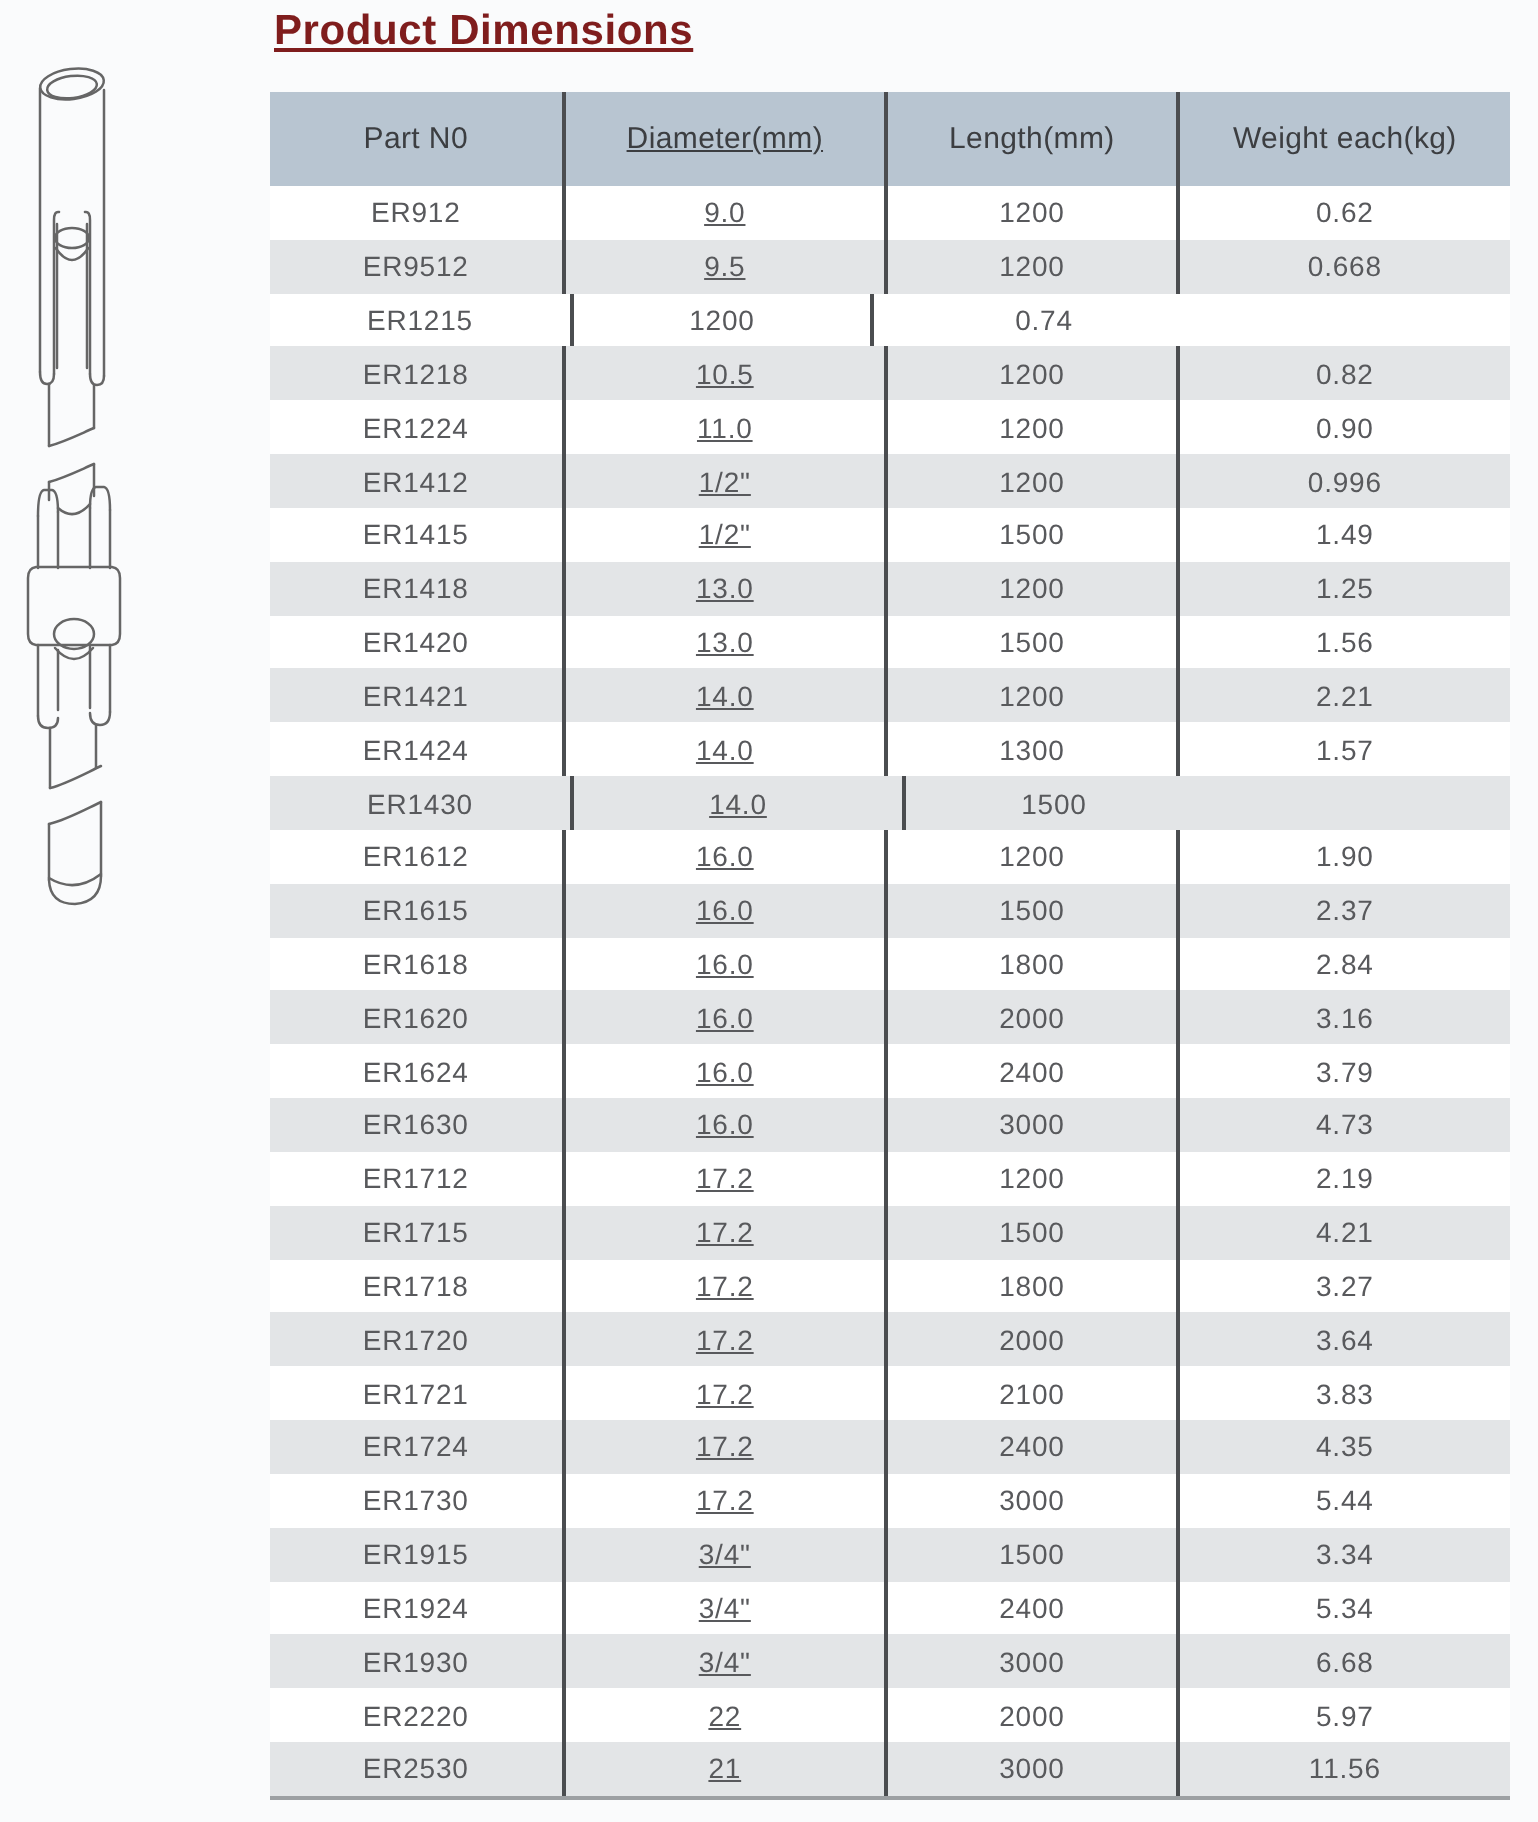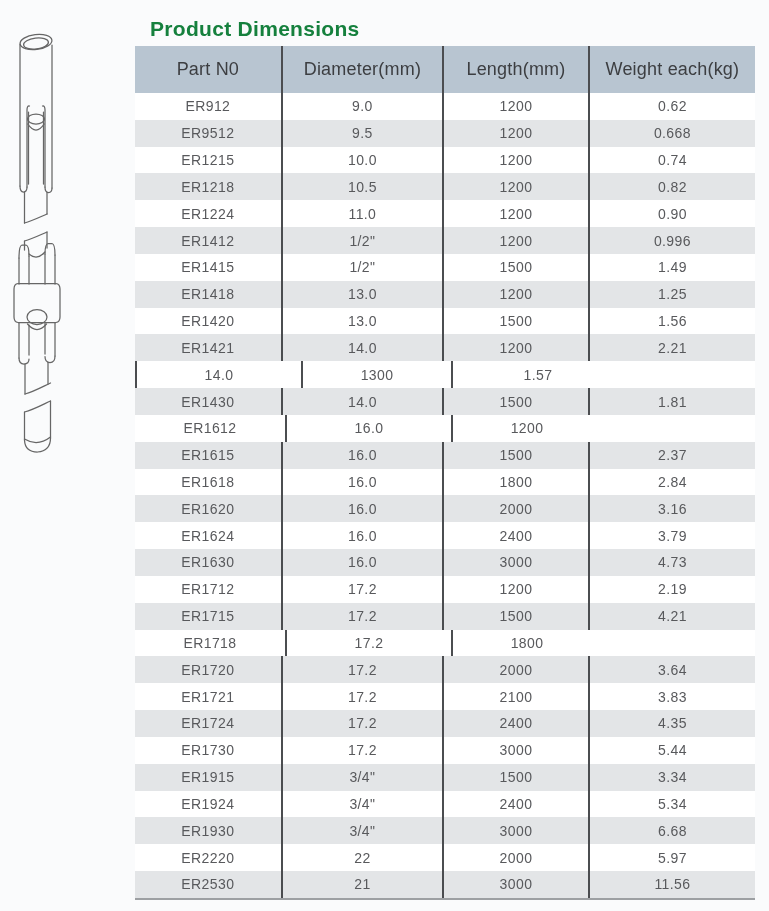--- a/index.html
+++ b/index.html
@@ -5,43 +5,44 @@
   html,body { margin:0; padding:0; }
   .page {
     position:relative;
     width:769px; height:911px;
     background:#fafbfc;
     font-family:"Liberation Sans", sans-serif;
     overflow:hidden;
   }
   .page-title {
     position:absolute; left:137px; top:4px;
-    margin:13px;
-    font-size:21px; font-weight:bold; color:#15803d;
+    margin:0;
+    font-size:21px; font-weight:bold; color:#7f1d1d;
     letter-spacing:0.3px;
+    text-decoration:underline;
   }
   .drawing {
     position:absolute; left:5px; top:26px;
   }
   .dim-table {
     position:absolute; left:135px; top:46px; width:620px;
   }
   .thead {
     display:flex; height:47px;
     background:#b8c5d1;
   }
   .th, .td {
     box-sizing:border-box;
     display:flex; align-items:center; justify-content:center;
   }
   .th {
-    font-size:18px; color:#3c3e41; letter-spacing:0.2px;
+    font-size:15px; color:#3c3e41; letter-spacing:0.2px;
   }
   .col0 { width:150px; }
-  .col1 { width:166px; }
+  .col1 { width:166px;text-decoration:underline; }
   .col2 { width:150px; }
   .col3 { width:172px; }
   .col1, .col2, .col3 { border-left:2px solid #4b4d50; }
   .tbody { border-bottom:2px solid rgba(80,85,90,0.55); }
   .tr { display:flex; height:26.83px; background:#ffffff; }
   .tr:nth-child(even) { background:#e3e5e7; }
   .td {
     font-size:14px; color:#58595c; letter-spacing:0.4px;
   }
 </style>
@@ -128,21 +129,20 @@
           <div class="td col3">0.62</div>
         </div>
         <div class="tr">
           <div class="td col0">ER9512</div>
           <div class="td col1">9.5</div>
           <div class="td col2">1200</div>
           <div class="td col3">0.668</div>
         </div>
         <div class="tr">
           <div class="td col0">ER1215</div>
-          <div class="td col1">10.0</div>
           <div class="td col2">1200</div>
           <div class="td col3">0.74</div>
         </div>
         <div class="tr">
           <div class="td col0">ER1218</div>
           <div class="td col1">10.5</div>
           <div class="td col2">1200</div>
           <div class="td col3">0.82</div>
         </div>
         <div class="tr">
@@ -175,34 +175,35 @@
           <div class="td col2">1500</div>
           <div class="td col3">1.56</div>
         </div>
         <div class="tr">
           <div class="td col0">ER1421</div>
           <div class="td col1">14.0</div>
           <div class="td col2">1200</div>
           <div class="td col3">2.21</div>
         </div>
         <div class="tr">
+          <div class="td col0">ER1424</div>
           <div class="td col1">14.0</div>
           <div class="td col2">1300</div>
           <div class="td col3">1.57</div>
         </div>
         <div class="tr">
           <div class="td col0">ER1430</div>
           <div class="td col1">14.0</div>
           <div class="td col2">1500</div>
-          <div class="td col3">1.81</div>
         </div>
         <div class="tr">
           <div class="td col0">ER1612</div>
           <div class="td col1">16.0</div>
           <div class="td col2">1200</div>
+          <div class="td col3">1.90</div>
         </div>
         <div class="tr">
           <div class="td col0">ER1615</div>
           <div class="td col1">16.0</div>
           <div class="td col2">1500</div>
           <div class="td col3">2.37</div>
         </div>
         <div class="tr">
           <div class="td col0">ER1618</div>
           <div class="td col1">16.0</div>
@@ -236,20 +237,21 @@
         <div class="tr">
           <div class="td col0">ER1715</div>
           <div class="td col1">17.2</div>
           <div class="td col2">1500</div>
           <div class="td col3">4.21</div>
         </div>
         <div class="tr">
           <div class="td col0">ER1718</div>
           <div class="td col1">17.2</div>
           <div class="td col2">1800</div>
+          <div class="td col3">3.27</div>
         </div>
         <div class="tr">
           <div class="td col0">ER1720</div>
           <div class="td col1">17.2</div>
           <div class="td col2">2000</div>
           <div class="td col3">3.64</div>
         </div>
         <div class="tr">
           <div class="td col0">ER1721</div>
           <div class="td col1">17.2</div>

